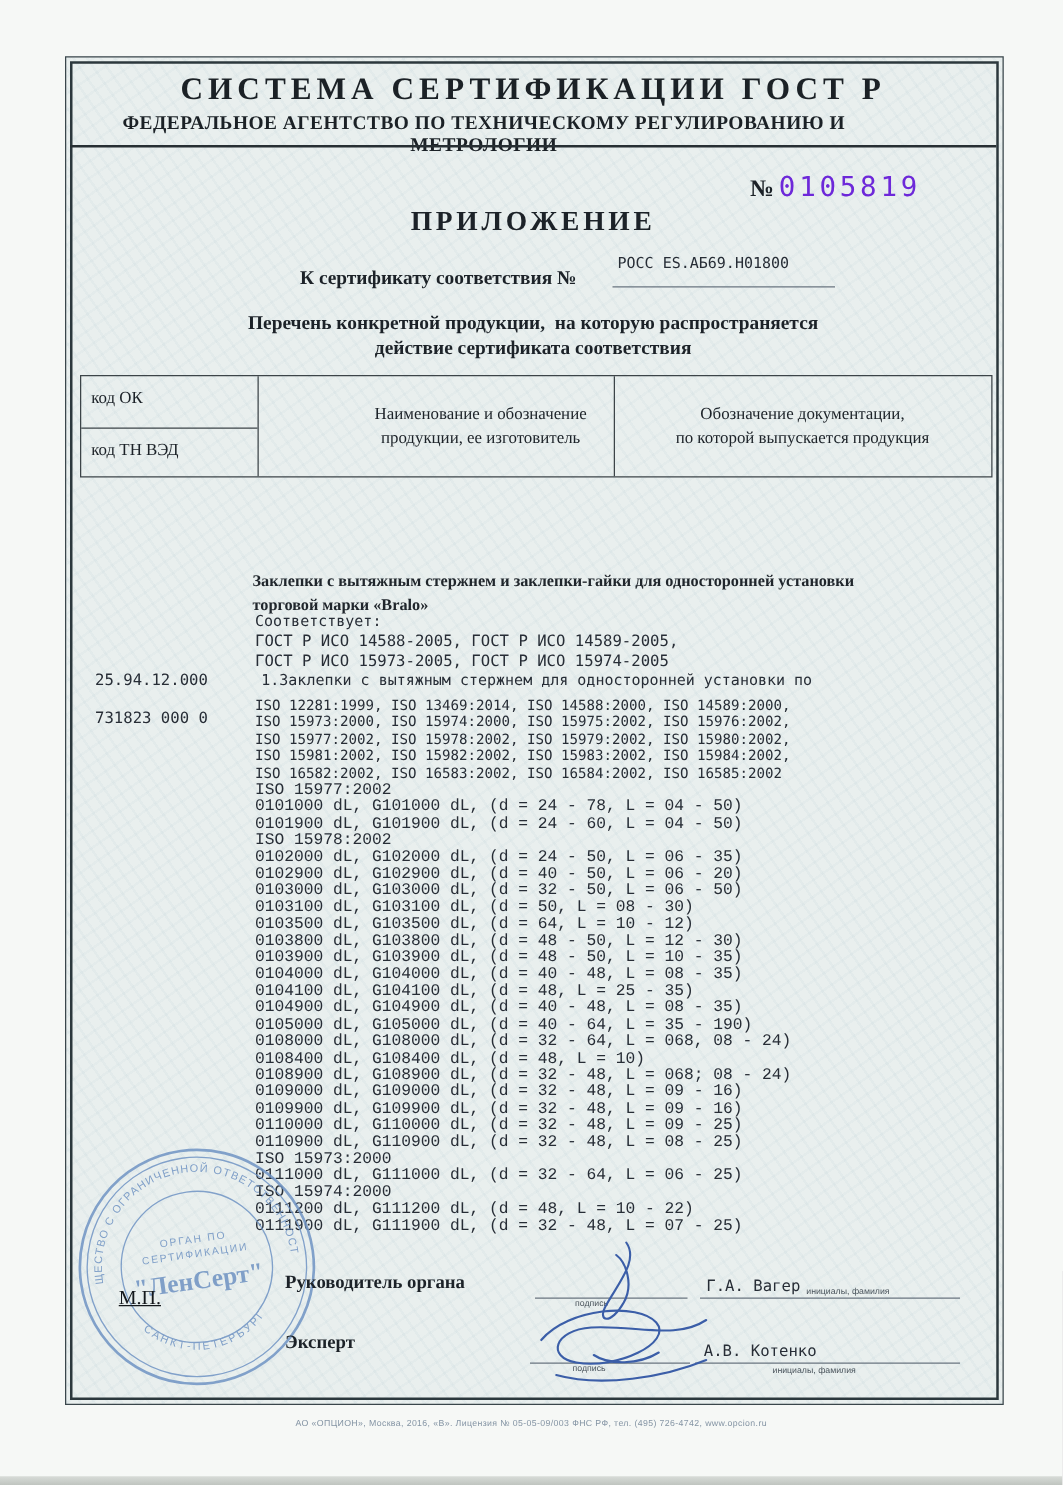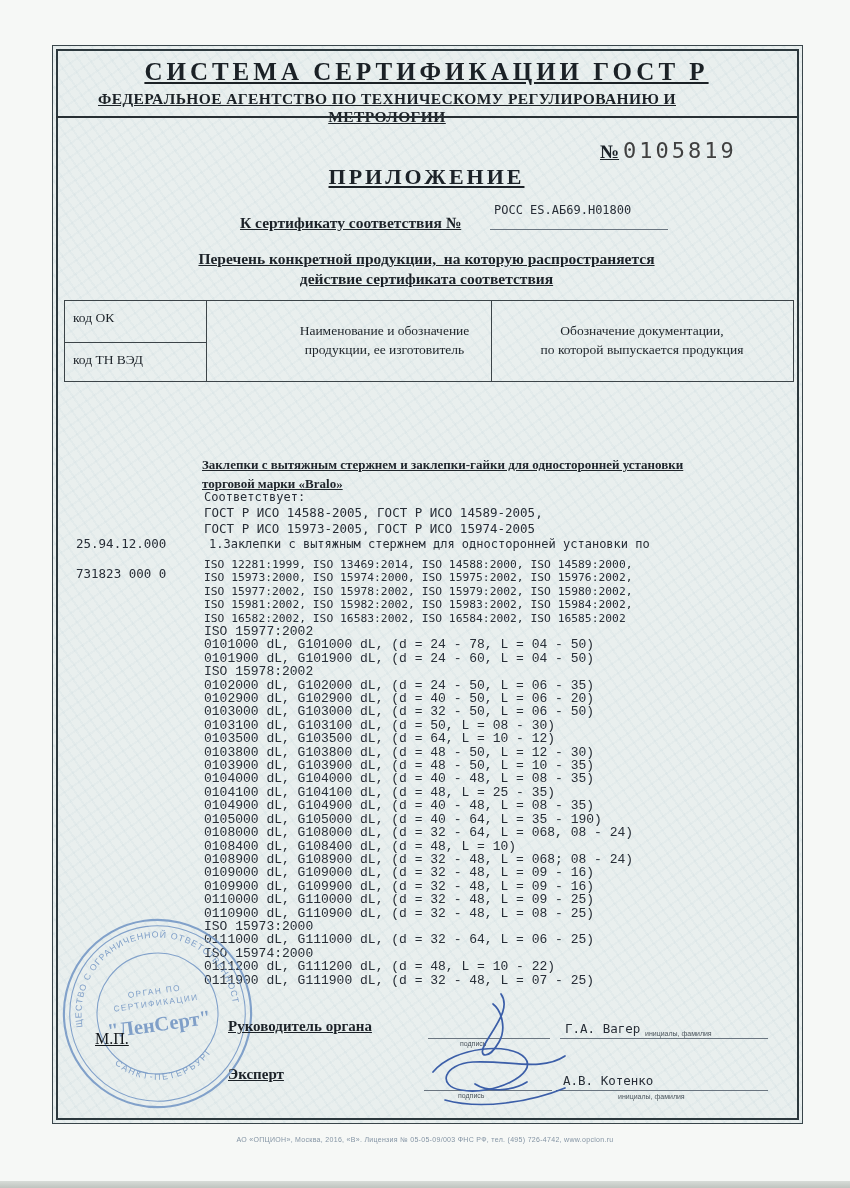--- a/index.html
+++ b/index.html
@@ -15,27 +15,27 @@
     position:absolute;left:52px;top:45px;width:749px;height:1077px;
     border:1.5px solid #3a464b;
     background:
       repeating-linear-gradient(55deg, rgba(140,175,190,.07) 0 2px, transparent 2px 9px),
       repeating-linear-gradient(-35deg, rgba(140,175,190,.06) 0 2px, transparent 2px 11px),
       #e9efee;
   }
   .frame-inner{position:absolute;left:3px;top:3px;right:3px;bottom:3px;border:2px solid #2c383d;}
   .abs{position:absolute;}
   .ctr{text-align:center;}
-  .serifB{font-family:"Liberation Serif",serif;font-weight:bold;text-decoration:underline;}
+  .serifB{font-family:"Liberation Serif",serif;font-weight:bold;}
   .mono{font-family:"DejaVu Sans Mono","Liberation Mono",monospace;color:#272d36;}
   .pre{white-space:pre;}
   .tiny{font-family:"Liberation Sans",sans-serif;font-size:7px;color:#4a545c;}
   .hline{position:absolute;height:1px;background:#6a7580;}
   .header-rule{position:absolute;left:56px;top:116px;width:741px;height:2px;background:#272f33;}
-  .num-red{color:#404040;font-family:"DejaVu Sans Mono",monospace;font-size:22px;letter-spacing:3px;}
+  .num-red{color:#6d28d9;font-family:"DejaVu Sans Mono",monospace;font-size:22px;letter-spacing:3px;}
   .stampwrap{position:absolute;left:60px;top:916px;width:195px;height:195px;
     transform:rotate(-8deg);opacity:.85;}
   .stamp-text{fill:#6e92c2;}
   .sig-svg{position:absolute;left:415px;top:988px;width:170px;height:130px;z-index:3;}
   .footer{position:absolute;left:0;top:1136px;width:100%;text-align:center;
     font-family:"Liberation Sans",sans-serif;font-size:7px;color:#8494a4;letter-spacing:.3px;}
   .cell-label{font-size:13.5px;}
 </style>
 </head>
 <body>

